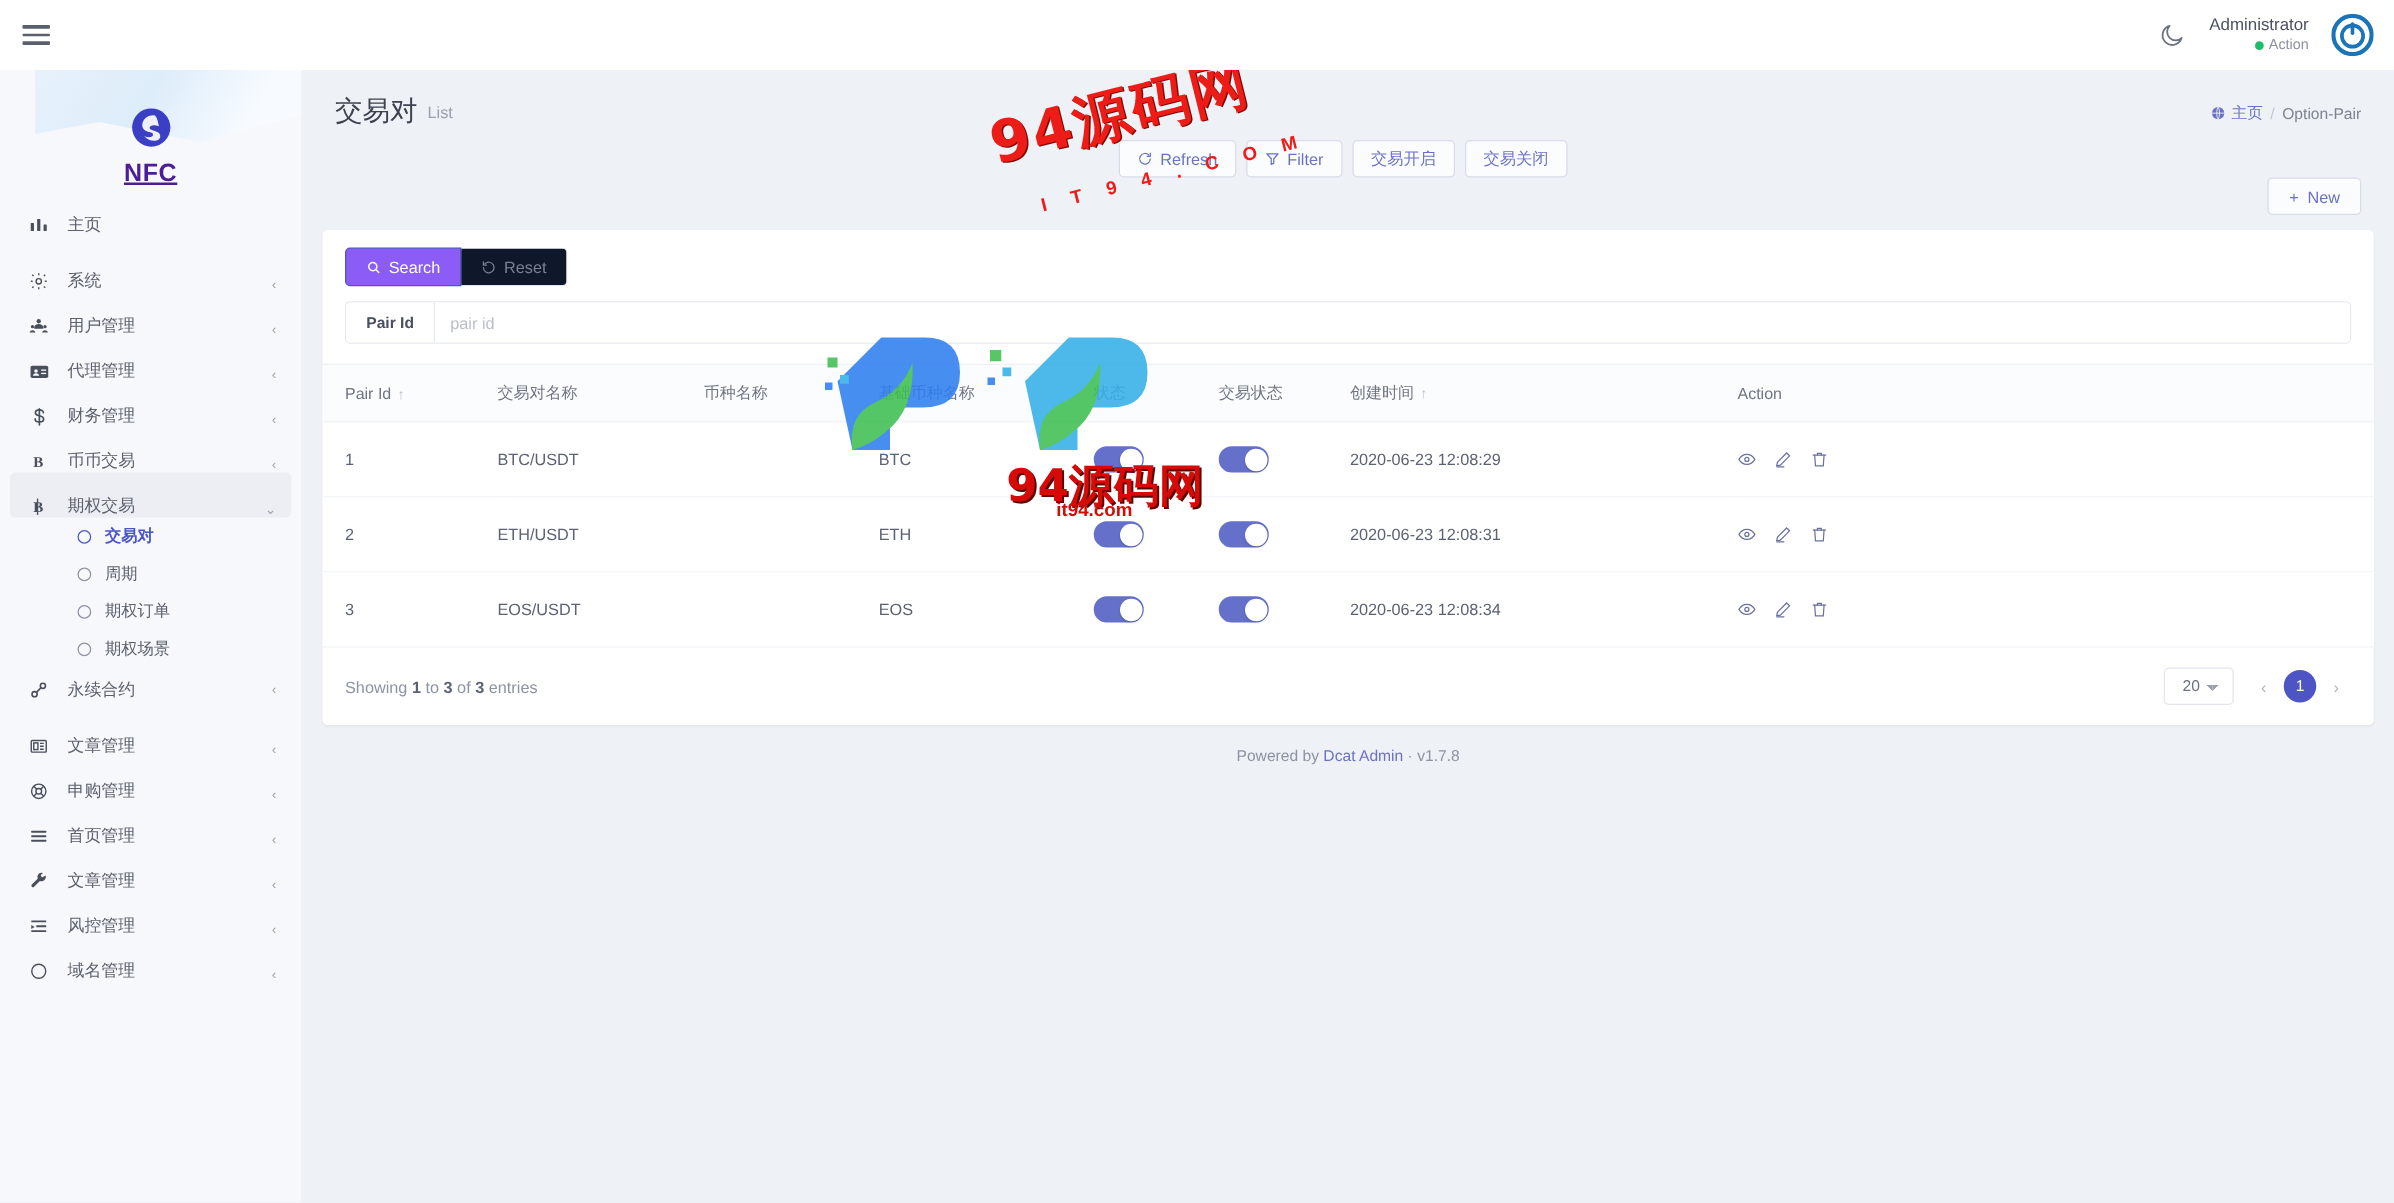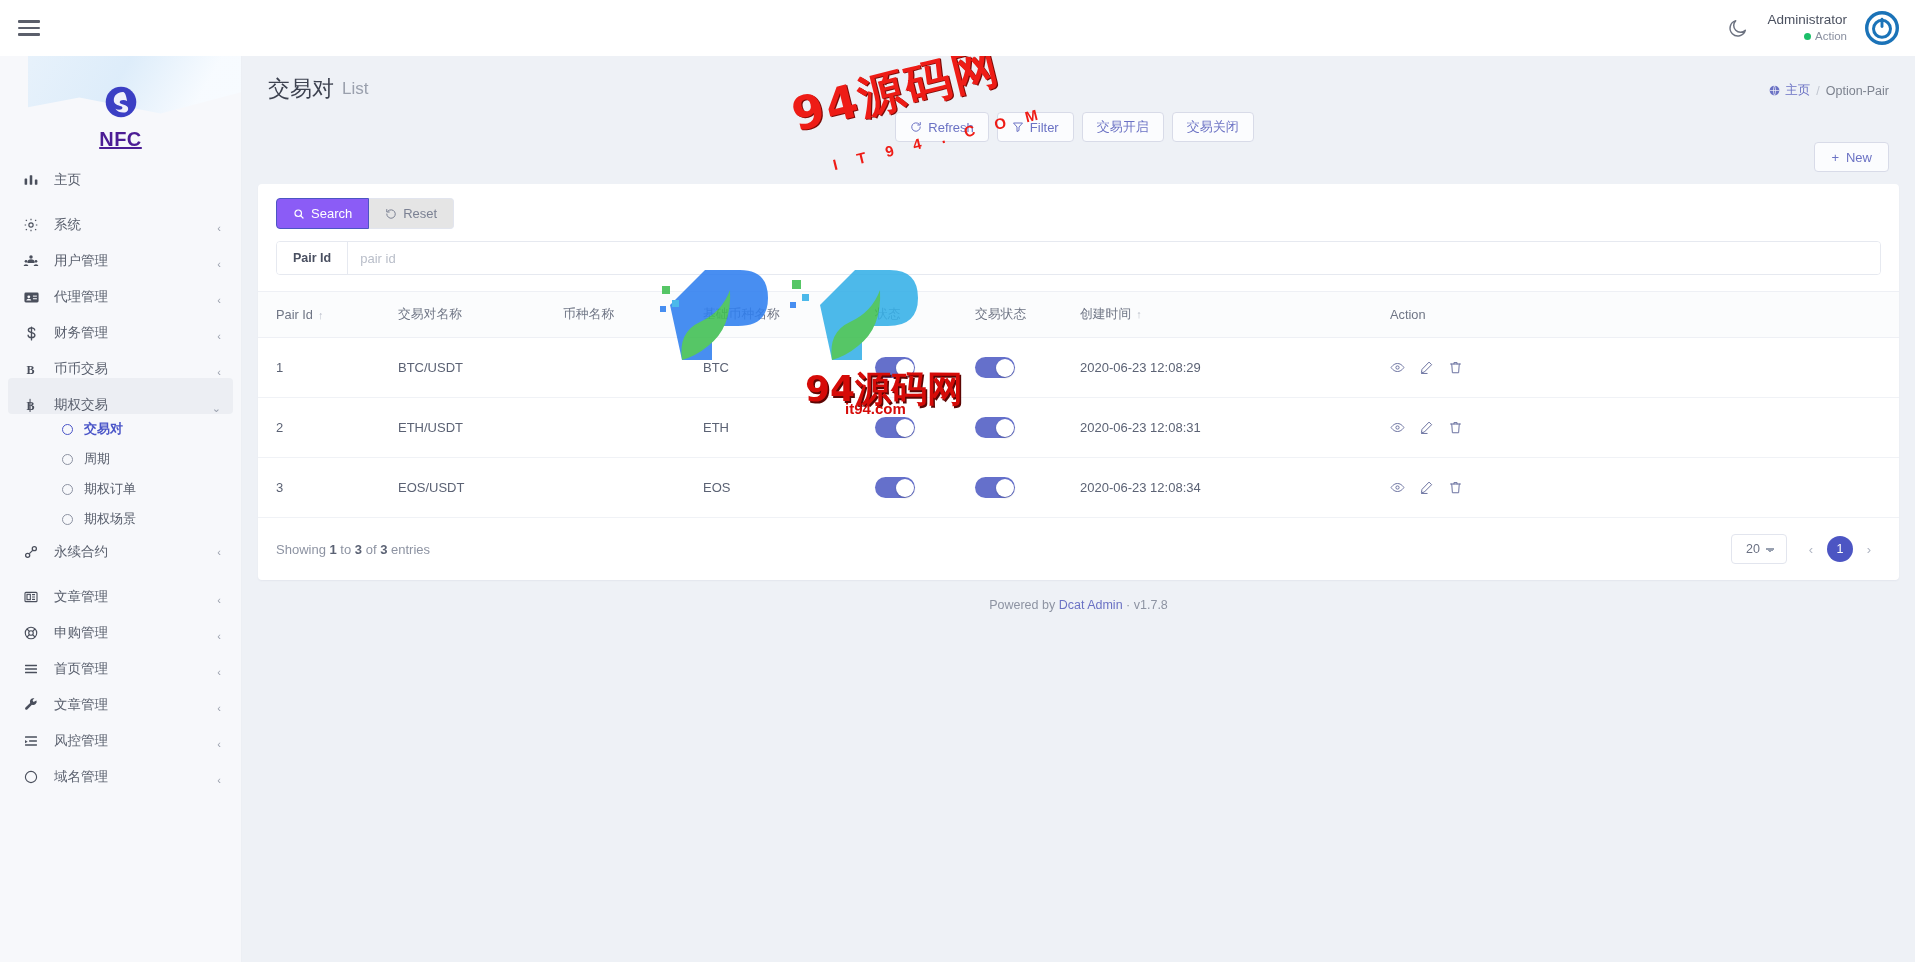--- a/index.html
+++ b/index.html
@@ -88,21 +88,21 @@
 
   
   .content {
     position: absolute; top: 56px; left: 242px; width: 1673px; height: 906px;
     overflow: hidden;
   }
   .page-head {
     display: flex; align-items: flex-start; padding: 18px 26px 0 26px;
   }
   .page-title { font-size: 22px; color: #3d4250; font-weight: normal; }
-  .page-title .sub { font-size: 17px; color: #9aa0ad; margin-left: 8px; vertical-align: 2px; }
+  .page-title .sub { font-size: 13px; color: #9aa0ad; margin-left: 8px; vertical-align: 2px; }
   .breadcrumb {
     margin-left: auto; font-size: 12.5px; color: #7d838f;
     display: flex; align-items: center; gap: 6px; padding-top: 8px;
   }
   .breadcrumb .bc-link { color: #6b72c4; display: flex; align-items: center; gap: 4px; cursor: pointer; }
   .breadcrumb .bc-sep { color: #c2c6d0; }
 
   .toolbar {
     display: flex; align-items: center; padding: 8px 26px 0 26px; flex-direction: column;
   }
@@ -128,21 +128,21 @@
   .filter-zone { padding: 14px 18px 16px 18px; }
   .filter-btns { display: flex; gap: 0; margin-bottom: 12px; }
   .btn-search {
     height: 31px; padding: 0 16px; font-size: 13px; color: #fff;
     background: #8b5cf6; border: 1px solid #4c55c3;
     border-radius: 4px 0 0 4px; cursor: pointer;
     display: flex; align-items: center; gap: 6px;
   }
   .btn-reset {
     height: 31px; padding: 0 16px; font-size: 13px; color: #7b8193;
-    background: #e5e5e5; border: 1px solid #e2e5ee; border-left: none;
+    background: #0f172a; border: 1px solid #e2e5ee; border-left: none;
     border-radius: 0 4px 4px 0; cursor: pointer;
     display: flex; align-items: center; gap: 6px;
   }
   .field-row {
     display: flex; align-items: stretch; border: 1px solid #e6e9f0;
     border-radius: 4px; overflow: hidden; height: 34px;
   }
   .field-label {
     padding: 0 16px; display: flex; align-items: center; font-size: 12.5px;
     font-weight: bold; color: #4a5061; background: #fff;

